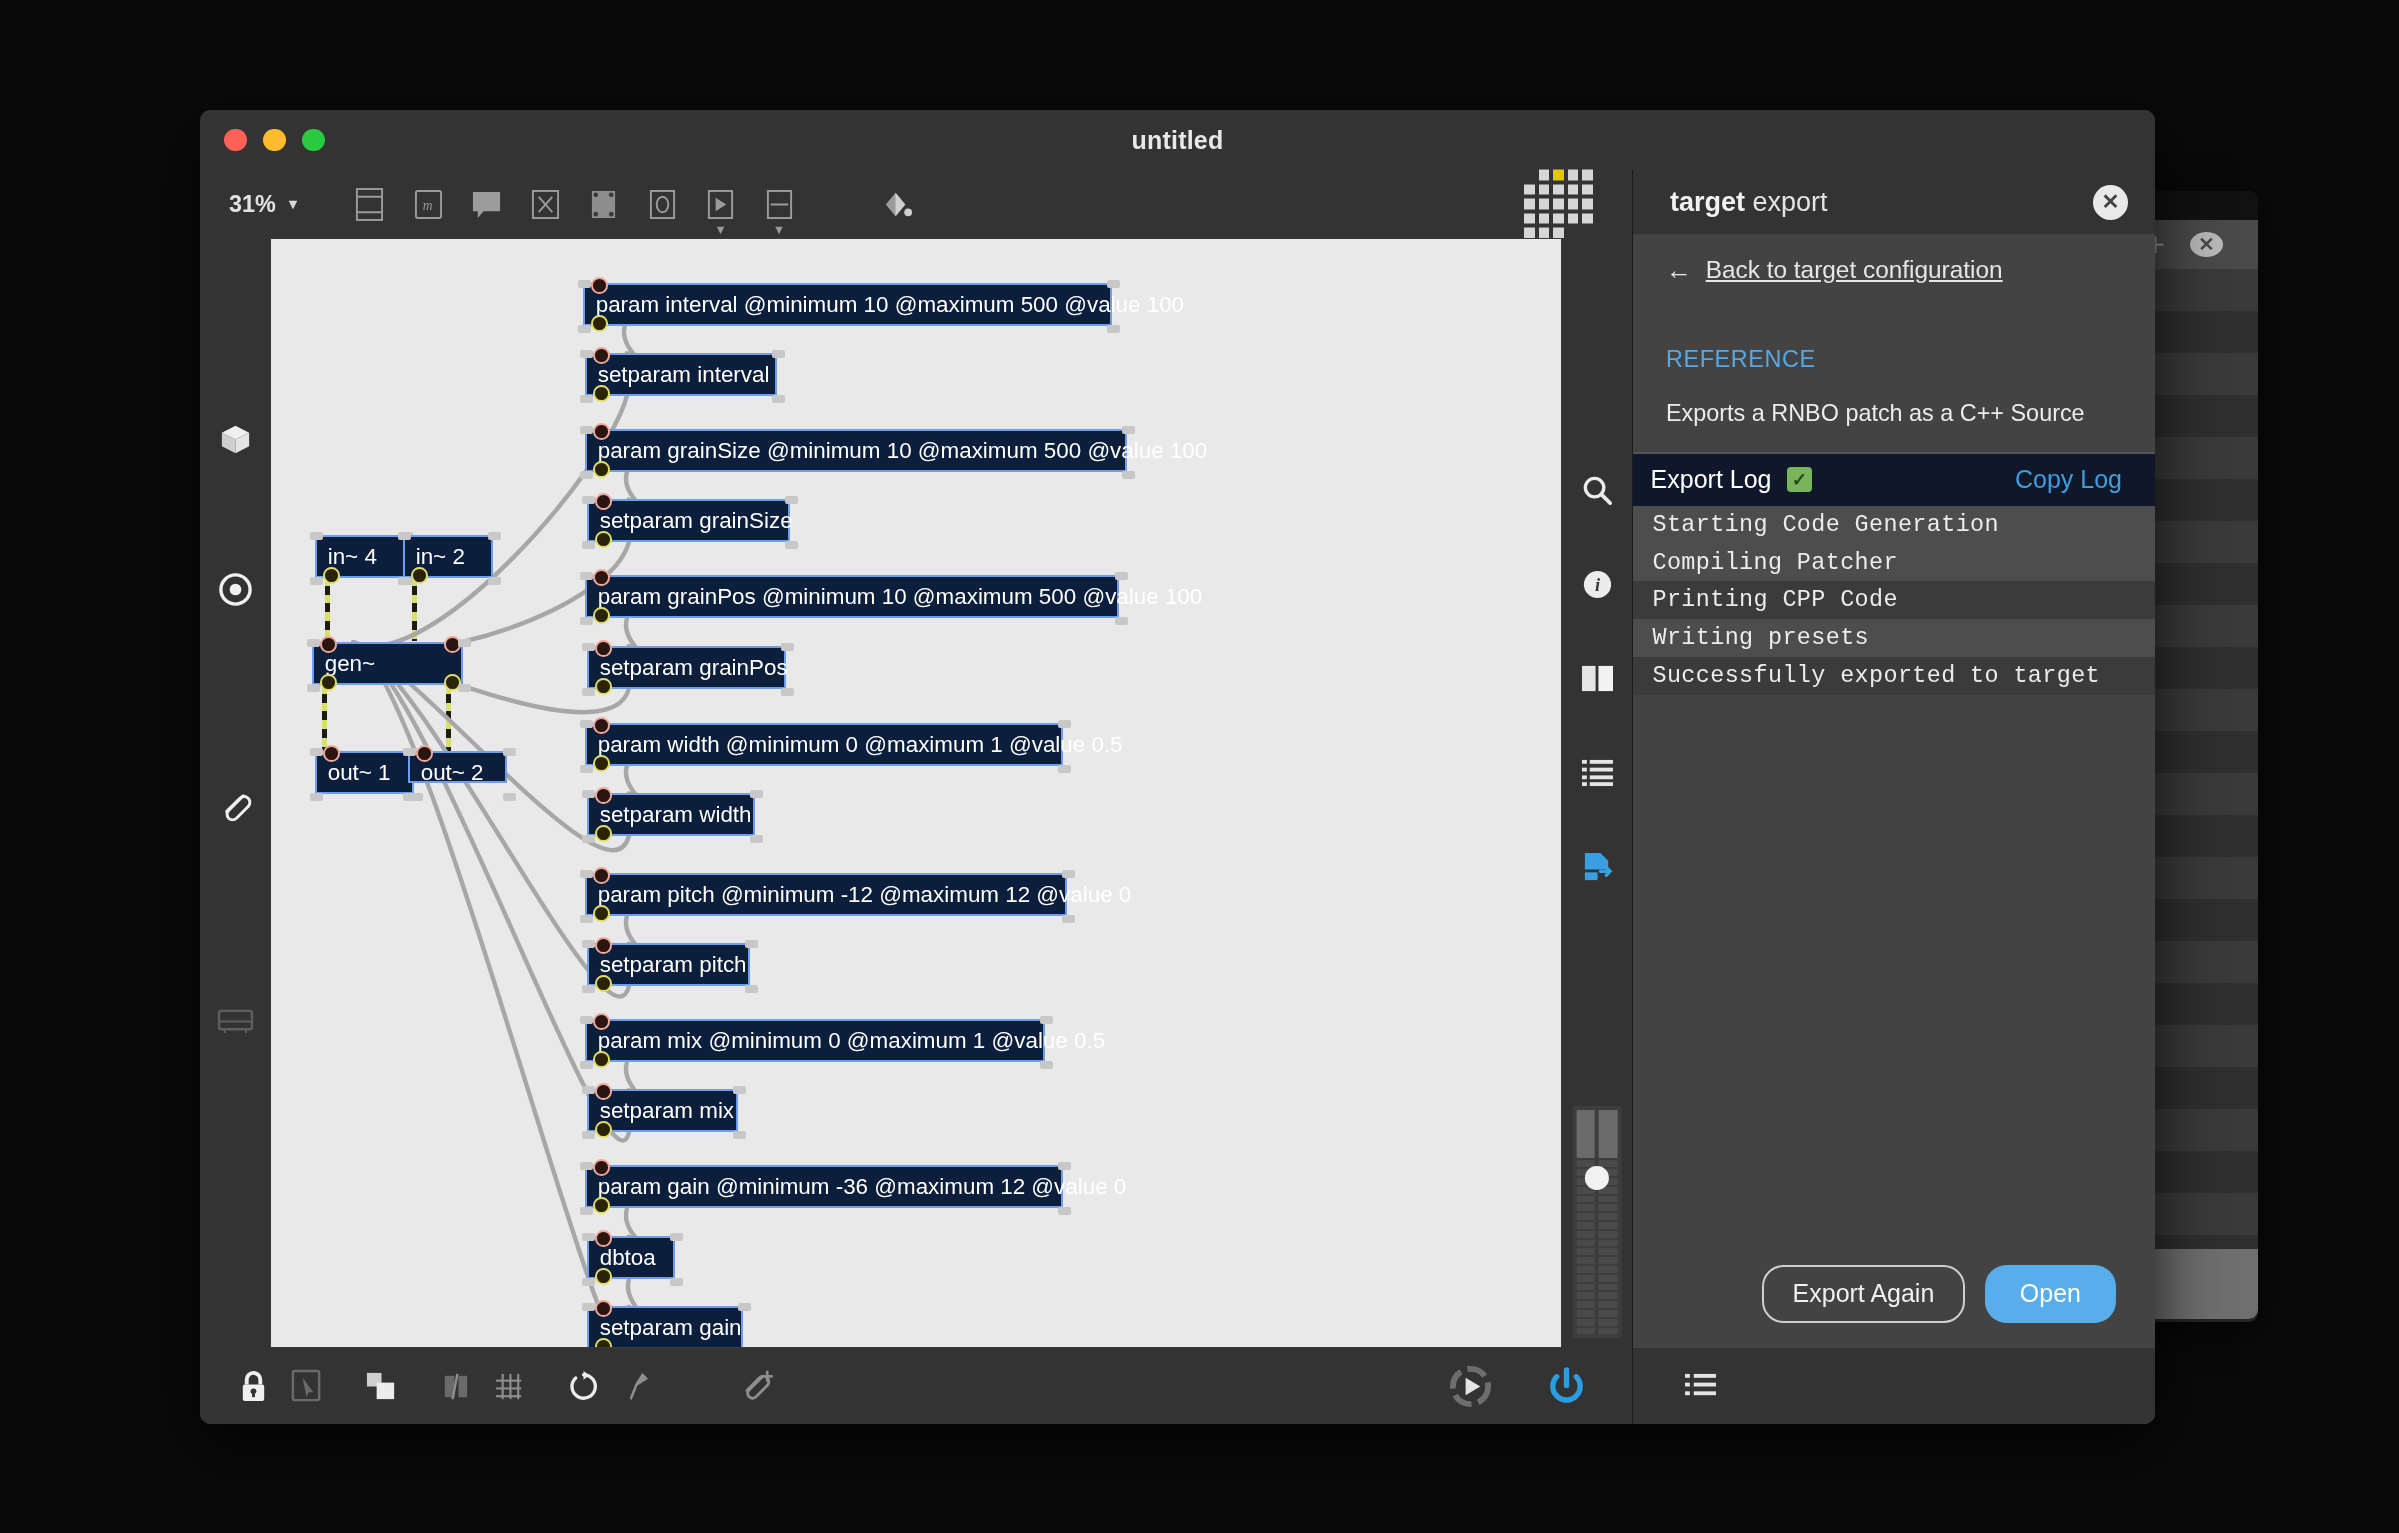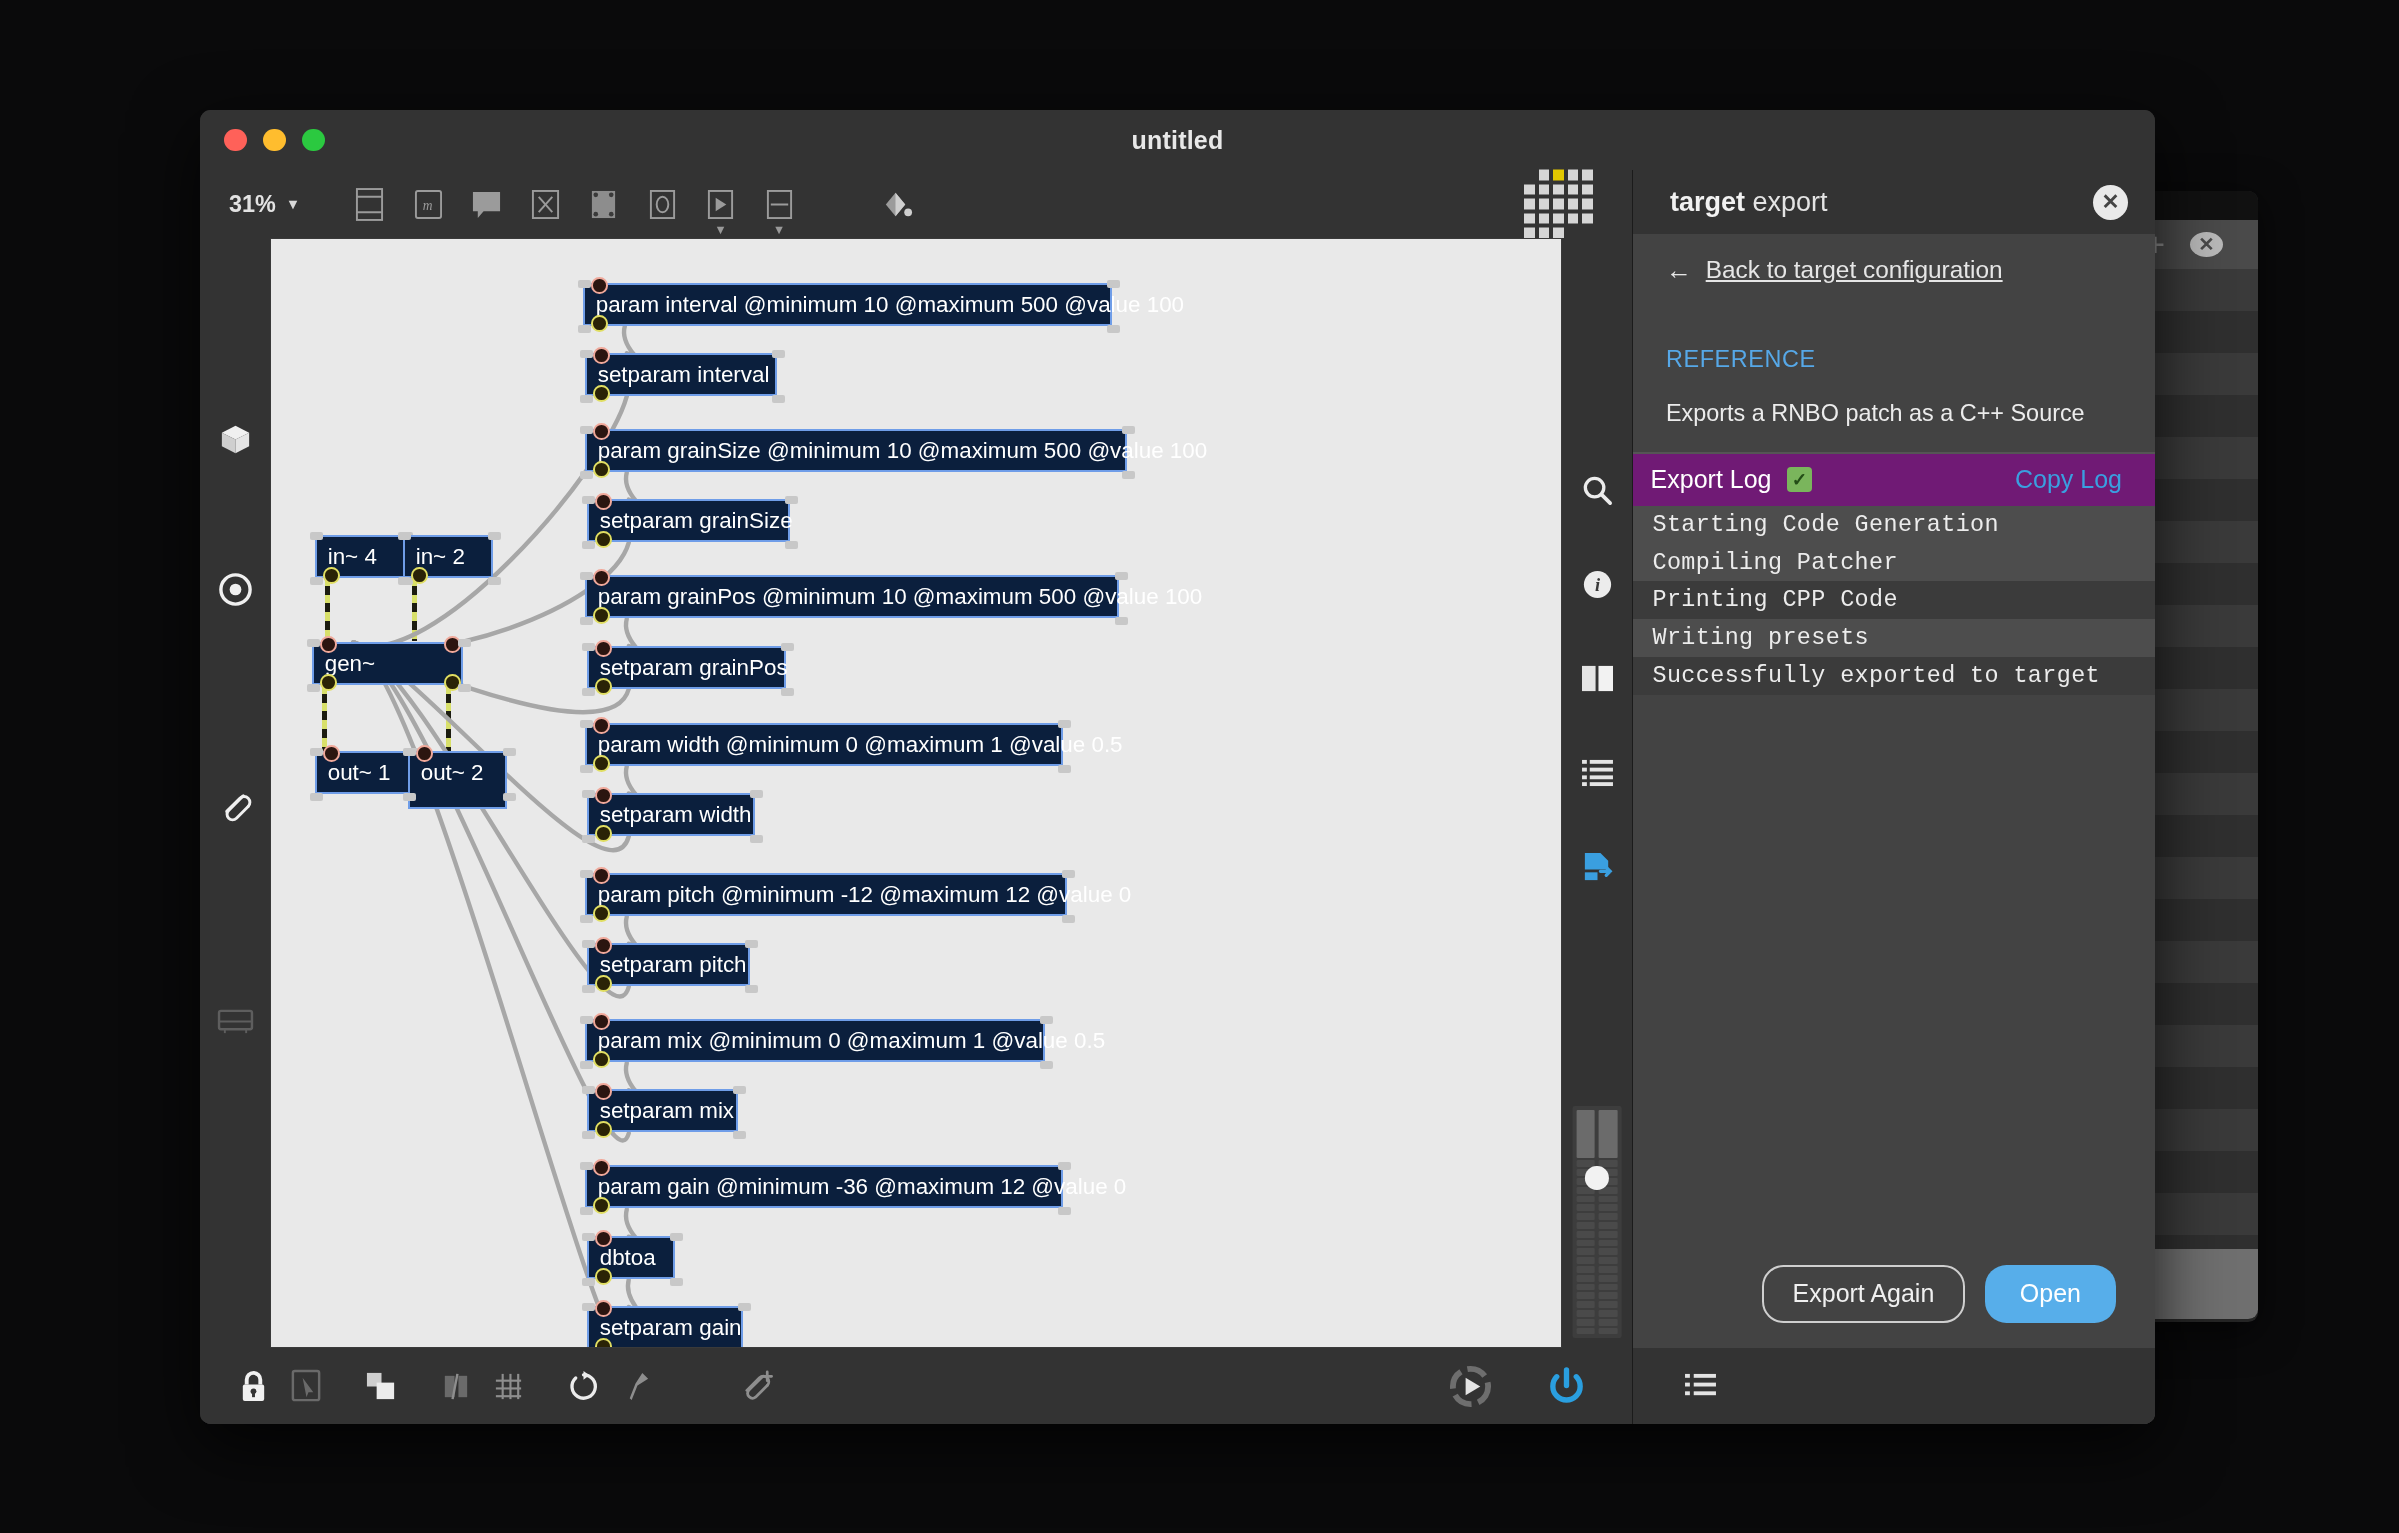--- a/index.html
+++ b/index.html
@@ -153,21 +153,21 @@
   .backlink span.txt{text-decoration:underline;}
   .arrow{font-size:26px;line-height:1;}
   .exp-row{display:flex;align-items:flex-start;}
   .exp-h{
     font-size:35px;color:#fff;line-height:1.12;font-weight:400;max-width:624px;flex:1;
   }
   .ref{color:#56a8e8;font-size:23.4px;letter-spacing:0.6px;padding-top:33px;white-space:nowrap;}
   .exp-desc{color:#ececec;font-size:23.4px;margin-top:27px;}
   .log-sep{height:2px;background:#555;}
   .log-head{
-    display:flex;align-items:center;padding:11.7px 33px 11.7px 17.6px;background:#701a75;text-align:center;
+    display:flex;align-items:center;padding:11.7px 33px 11.7px 17.6px;background:#0f172a;text-align:center;
   }
   .log-title{color:#fff;font-size:25px;margin-right:15.6px;}
   .check{
     width:25px;height:25px;background:#7ab55c;border-radius:3.9px;
     display:flex;align-items:center;justify-content:center;color:#234d17;
     font-size:18.5px;font-weight:700;
   }
   .copylog{margin-left:auto;color:#3a9fe0;font-size:25px;}
   .log-list{display:flex;flex-direction:column;}
   .log-line{
@@ -414,21 +414,21 @@
               <path d="M334,844 C327.421,868.123 360.123,882.965 336,872" fill="none" stroke="#a7a7a7" stroke-width="4.5" stroke-linecap="round"></path>
               <path d="M336,916 C315,993 131,448 54,413" fill="none" stroke="#a7a7a7" stroke-width="4.5" stroke-linecap="round"></path>
               <path d="M334,994 C327.421,1018.123 360.123,1032.965 336,1022" fill="none" stroke="#a7a7a7" stroke-width="4.5" stroke-linecap="round"></path>
               <path d="M336,1066 C329.496,1089.848 359.848,1104.84 336,1094" fill="none" stroke="#a7a7a7" stroke-width="4.5" stroke-linecap="round"></path>
               <path d="M336,1138 C315,1215 131,448 54,413" fill="none" stroke="#a7a7a7" stroke-width="4.5" stroke-linecap="round"></path>
             </svg>
         <div class="obj" style="left: 44px; top: 296px; width: 90px; height: 43px;"><span>in~ 4</span><div class="port out" style="left: 5.9px;"></div><div class="nub" style="left: -6.8px; top: -4.9px;"></div><div class="nub" style="left: 83px; top: -4.9px;"></div><div class="nub" style="left: -6.8px; top: 40px;"></div><div class="nub" style="left: 83px; top: 40px;"></div></div>
             <div class="obj" style="left: 132px; top: 296px; width: 90px; height: 43px;"><span>in~ 2</span><div class="port out" style="left: 5.9px;"></div><div class="nub" style="left: -6.8px; top: -4.9px;"></div><div class="nub" style="left: 83px; top: -4.9px;"></div><div class="nub" style="left: -6.8px; top: 40px;"></div><div class="nub" style="left: 83px; top: 40px;"></div></div>
             <div class="obj" style="left: 41px; top: 403px; width: 151px; height: 43px;"><span>gen~</span><div class="port in" style="left: 5.9px;"></div><div class="port in" style="left: 130px;"></div><div class="port out" style="left: 5.9px;"></div><div class="port out" style="left: 130px;"></div><div class="nub" style="left: -6.8px; top: -4.9px;"></div><div class="nub" style="left: 144px; top: -4.9px;"></div><div class="nub" style="left: -6.8px; top: 40px;"></div><div class="nub" style="left: 144px; top: 40px;"></div></div>
             <div class="obj" style="left: 44px; top: 512px; width: 99px; height: 43px;"><span>out~ 1</span><div class="port in" style="left: 5.9px;"></div><div class="nub" style="left: -6.8px; top: -4.9px;"></div><div class="nub" style="left: 93px; top: -4.9px;"></div><div class="nub" style="left: -6.8px; top: 40px;"></div><div class="nub" style="left: 93px; top: 40px;"></div></div>
-            <div class="obj" style="left: 137px; top: 512px; width: 99px; height: 58px;"><span>out~ 2</span><div class="port in" style="left: 5.9px;"></div><div class="nub" style="left: -6.8px; top: -4.9px;"></div><div class="nub" style="left: 93px; top: -4.9px;"></div><div class="nub" style="left: -6.8px; top: 40px;"></div><div class="nub" style="left: 93px; top: 40px;"></div></div>
+            <div class="obj" style="left: 137px; top: 512px; width: 99px; height: 32px;"><span>out~ 2</span><div class="port in" style="left: 5.9px;"></div><div class="nub" style="left: -6.8px; top: -4.9px;"></div><div class="nub" style="left: 93px; top: -4.9px;"></div><div class="nub" style="left: -6.8px; top: 40px;"></div><div class="nub" style="left: 93px; top: 40px;"></div></div>
             <div class="obj" style="left: 312px; top: 44px; width: 529px; height: 43px;"><span>param interval @minimum 10 @maximum 500 @value 100</span><div class="port in" style="left: 5.9px;"></div><div class="port out" style="left: 5.9px;"></div><div class="nub" style="left: -6.8px; top: -4.9px;"></div><div class="nub" style="left: 522px; top: -4.9px;"></div><div class="nub" style="left: -6.8px; top: 40px;"></div><div class="nub" style="left: 522px; top: 40px;"></div></div>
             <div class="obj" style="left: 314px; top: 114px; width: 192px; height: 43px;"><span>setparam interval</span><div class="port in" style="left: 5.9px;"></div><div class="port out" style="left: 5.9px;"></div><div class="nub" style="left: -6.8px; top: -4.9px;"></div><div class="nub" style="left: 185px; top: -4.9px;"></div><div class="nub" style="left: -6.8px; top: 40px;"></div><div class="nub" style="left: 185px; top: 40px;"></div></div>
             <div class="obj" style="left: 314px; top: 190px; width: 542px; height: 43px;"><span>param grainSize @minimum 10 @maximum 500 @value 100</span><div class="port in" style="left: 5.9px;"></div><div class="port out" style="left: 5.9px;"></div><div class="nub" style="left: -6.8px; top: -4.9px;"></div><div class="nub" style="left: 535px; top: -4.9px;"></div><div class="nub" style="left: -6.8px; top: 40px;"></div><div class="nub" style="left: 535px; top: 40px;"></div></div>
             <div class="obj" style="left: 316px; top: 260px; width: 203px; height: 43px;"><span>setparam grainSize</span><div class="port in" style="left: 5.9px;"></div><div class="port out" style="left: 5.9px;"></div><div class="nub" style="left: -6.8px; top: -4.9px;"></div><div class="nub" style="left: 196px; top: -4.9px;"></div><div class="nub" style="left: -6.8px; top: 40px;"></div><div class="nub" style="left: 196px; top: 40px;"></div></div>
             <div class="obj" style="left: 314px; top: 336px; width: 534px; height: 43px;"><span>param grainPos @minimum 10 @maximum 500 @value 100</span><div class="port in" style="left: 5.9px;"></div><div class="port out" style="left: 5.9px;"></div><div class="nub" style="left: -6.8px; top: -4.9px;"></div><div class="nub" style="left: 528px; top: -4.9px;"></div><div class="nub" style="left: -6.8px; top: 40px;"></div><div class="nub" style="left: 528px; top: 40px;"></div></div>
             <div class="obj" style="left: 316px; top: 407px; width: 199px; height: 43px;"><span>setparam grainPos</span><div class="port in" style="left: 5.9px;"></div><div class="port out" style="left: 5.9px;"></div><div class="nub" style="left: -6.8px; top: -4.9px;"></div><div class="nub" style="left: 192px; top: -4.9px;"></div><div class="nub" style="left: -6.8px; top: 40px;"></div><div class="nub" style="left: 192px; top: 40px;"></div></div>
             <div class="obj" style="left: 314px; top: 484px; width: 478px; height: 43px;"><span>param width @minimum 0 @maximum 1 @value 0.5</span><div class="port in" style="left: 5.9px;"></div><div class="port out" style="left: 5.9px;"></div><div class="nub" style="left: -6.8px; top: -4.9px;"></div><div class="nub" style="left: 471px; top: -4.9px;"></div><div class="nub" style="left: -6.8px; top: 40px;"></div><div class="nub" style="left: 471px; top: 40px;"></div></div>
             <div class="obj" style="left: 316px; top: 554px; width: 168px; height: 43px;"><span>setparam width</span><div class="port in" style="left: 5.9px;"></div><div class="port out" style="left: 5.9px;"></div><div class="nub" style="left: -6.8px; top: -4.9px;"></div><div class="nub" style="left: 161px; top: -4.9px;"></div><div class="nub" style="left: -6.8px; top: 40px;"></div><div class="nub" style="left: 161px; top: 40px;"></div></div>
             <div class="obj" style="left: 314px; top: 634px; width: 482px; height: 43px;"><span>param pitch @minimum -12 @maximum 12 @value 0</span><div class="port in" style="left: 5.9px;"></div><div class="port out" style="left: 5.9px;"></div><div class="nub" style="left: -6.8px; top: -4.9px;"></div><div class="nub" style="left: 475px; top: -4.9px;"></div><div class="nub" style="left: -6.8px; top: 40px;"></div><div class="nub" style="left: 475px; top: 40px;"></div></div>
             <div class="obj" style="left: 316px; top: 704px; width: 163px; height: 43px;"><span>setparam pitch</span><div class="port in" style="left: 5.9px;"></div><div class="port out" style="left: 5.9px;"></div><div class="nub" style="left: -6.8px; top: -4.9px;"></div><div class="nub" style="left: 156px; top: -4.9px;"></div><div class="nub" style="left: -6.8px; top: 40px;"></div><div class="nub" style="left: 156px; top: 40px;"></div></div>

